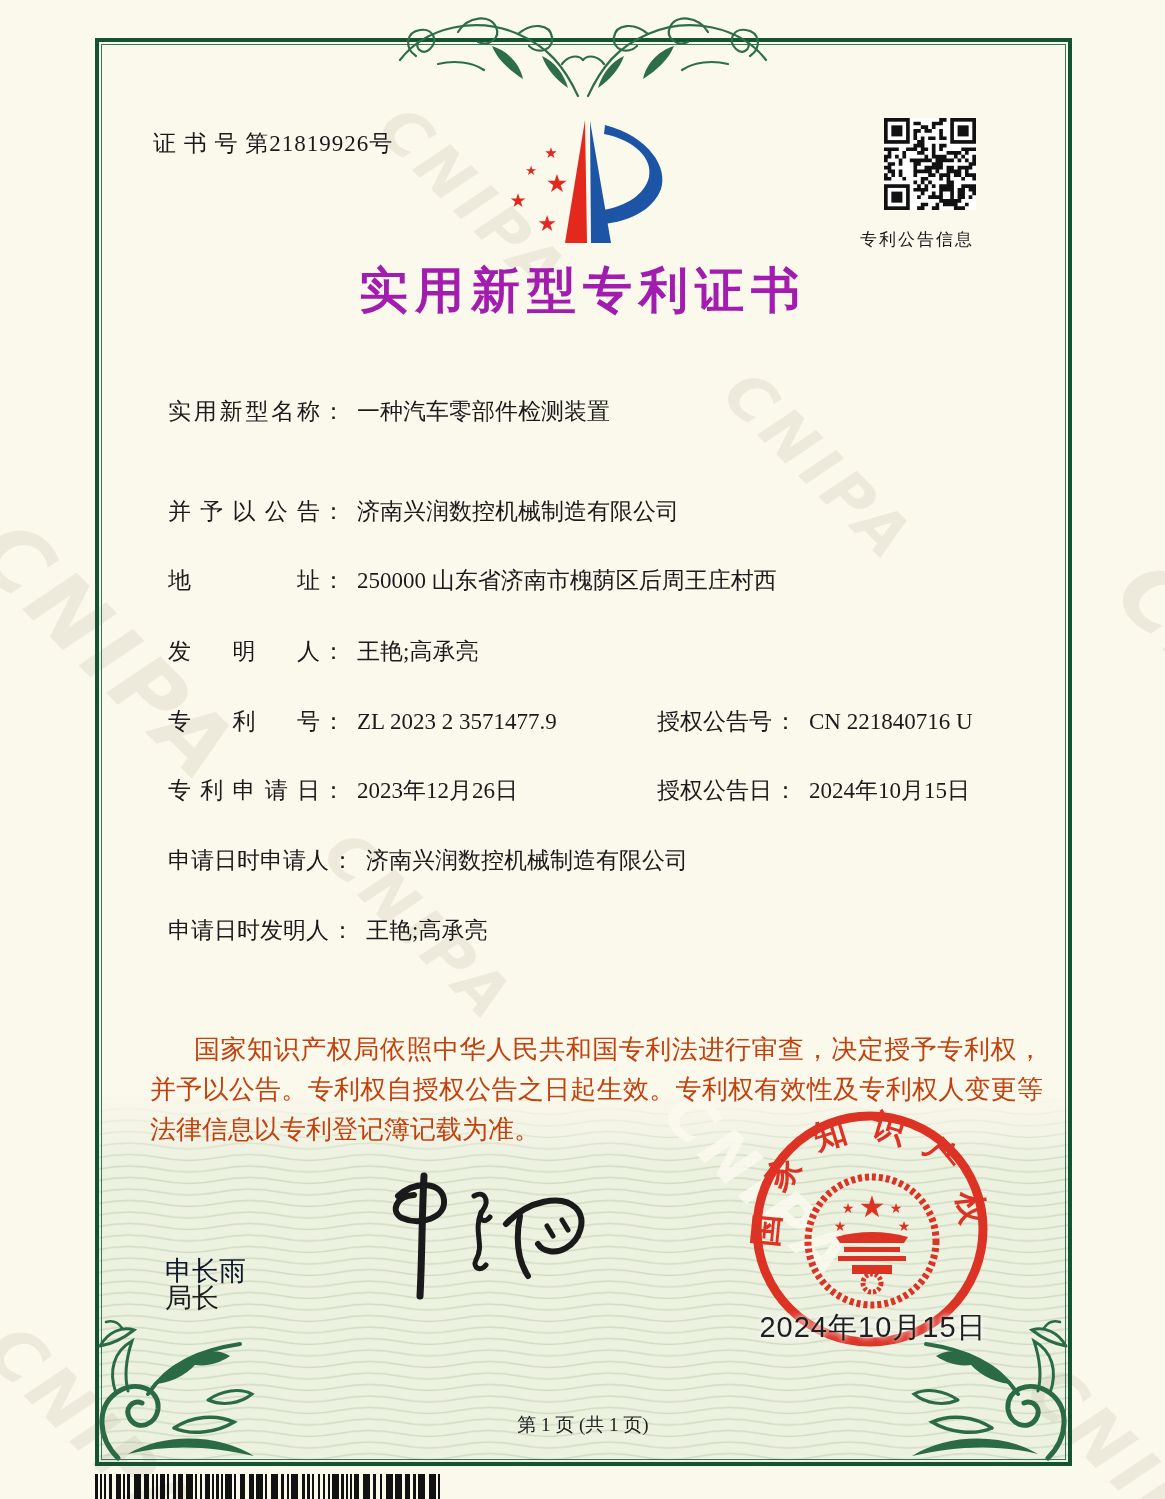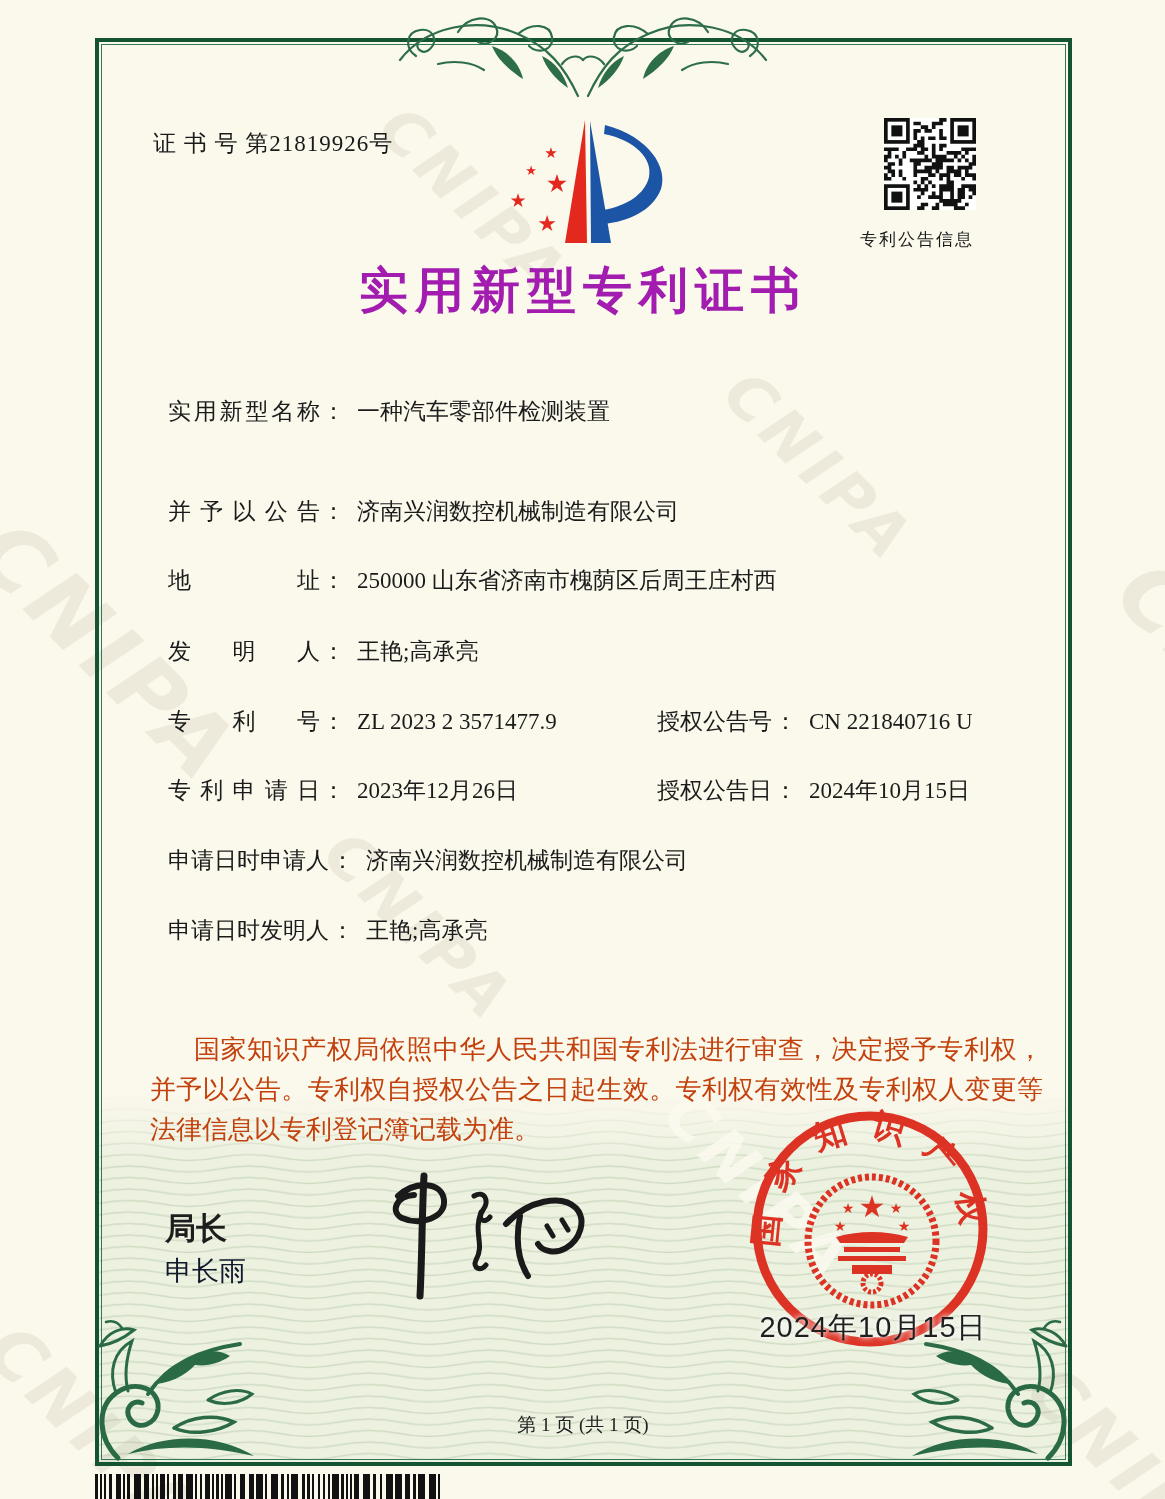--- a/index.html
+++ b/index.html
@@ -42,22 +42,22 @@
   .colon{display:inline-block;margin:0 2px 0 2px;}
   .val{display:inline-block;margin-left:10px;}
   .rcol{position:absolute;left:489px;top:0;white-space:nowrap;}
   .rlab{display:inline-block;}
 
   
   .para{position:absolute;left:150px;top:1030px;width:893px;font-size:26px;
         line-height:40px;color:#c2410c;text-align:justify;text-indent:44px;z-index:5;}
 
   
-  .sig-title{position:absolute;left:165px;top:1208px;font-size:31px;color:#1d1d1d;
-             font-family:"Liberation Sans","DejaVu Sans",sans-serif;z-index:5;font-weight:bold;}
+  .sig-title{position:absolute;left:165px;top:1280px;font-size:27px;color:#1d1d1d;
+             font-family:"Liberation Sans","DejaVu Sans",sans-serif;z-index:5;}
   .sig-name{position:absolute;left:165px;top:1253px;font-size:27px;color:#0f172a;
             font-family:Liberation Sans, sans-serif;z-index:5;}
   .signature{position:absolute;left:340px;top:1160px;z-index:5;}
 
   
   .seal{position:absolute;left:748px;top:1107px;z-index:6;}
   .seal-date{position:absolute;left:753px;top:1308px;width:240px;text-align:center;
              font-size:29px;color:#1f1f1f;z-index:7;letter-spacing:1px;
              font-family:"Liberation Sans","DejaVu Sans",sans-serif;
              text-shadow:0 0 5px rgba(255,255,255,.95),0 0 9px rgba(255,255,255,.85);}

